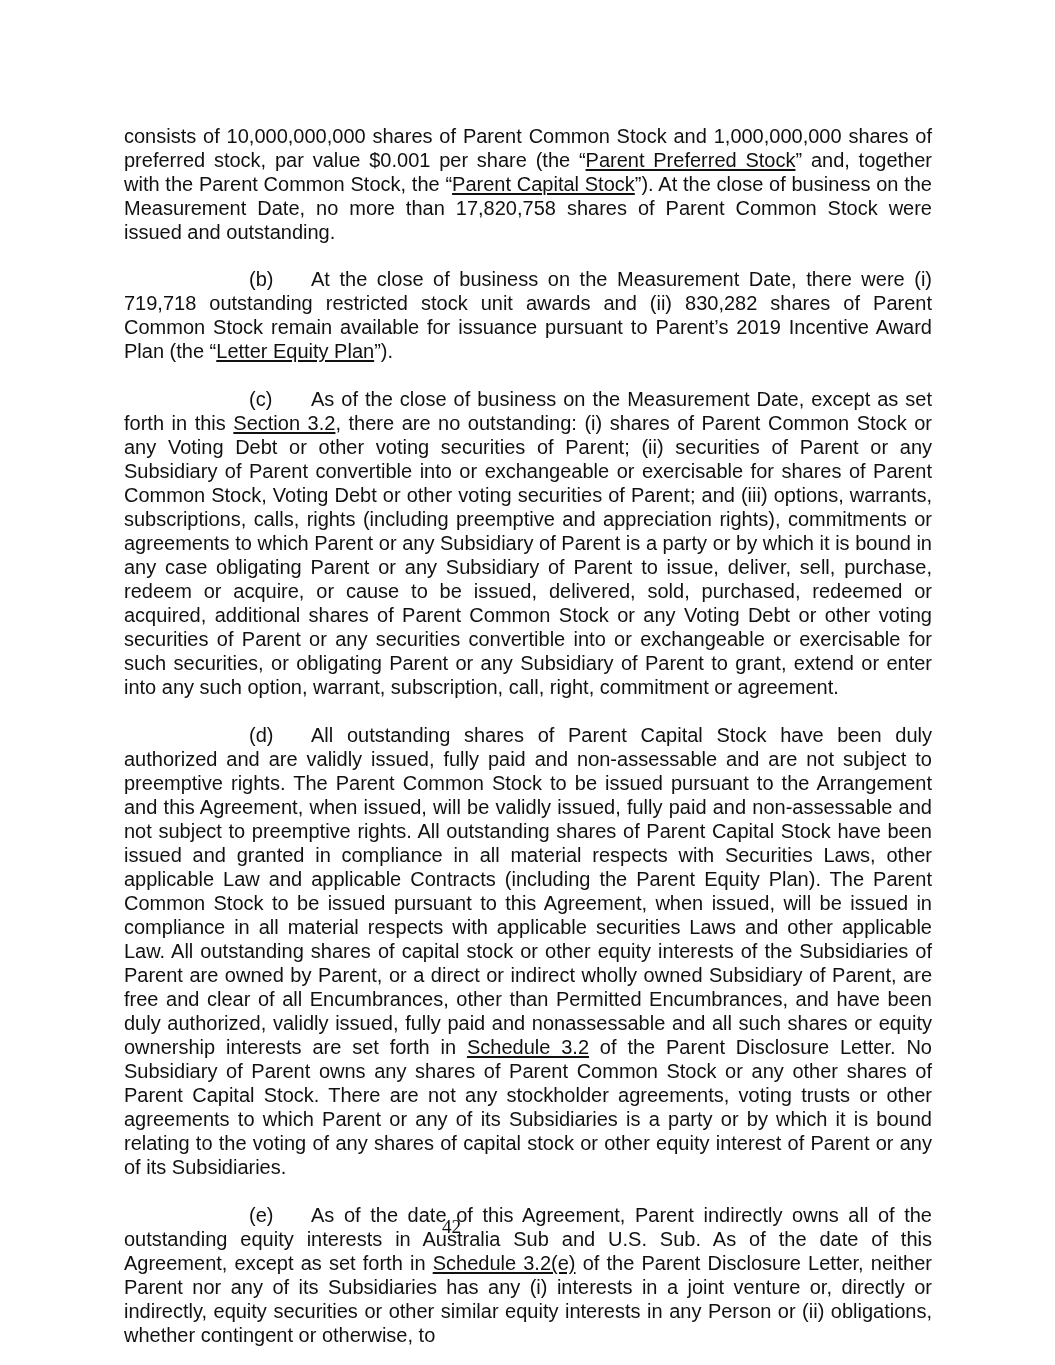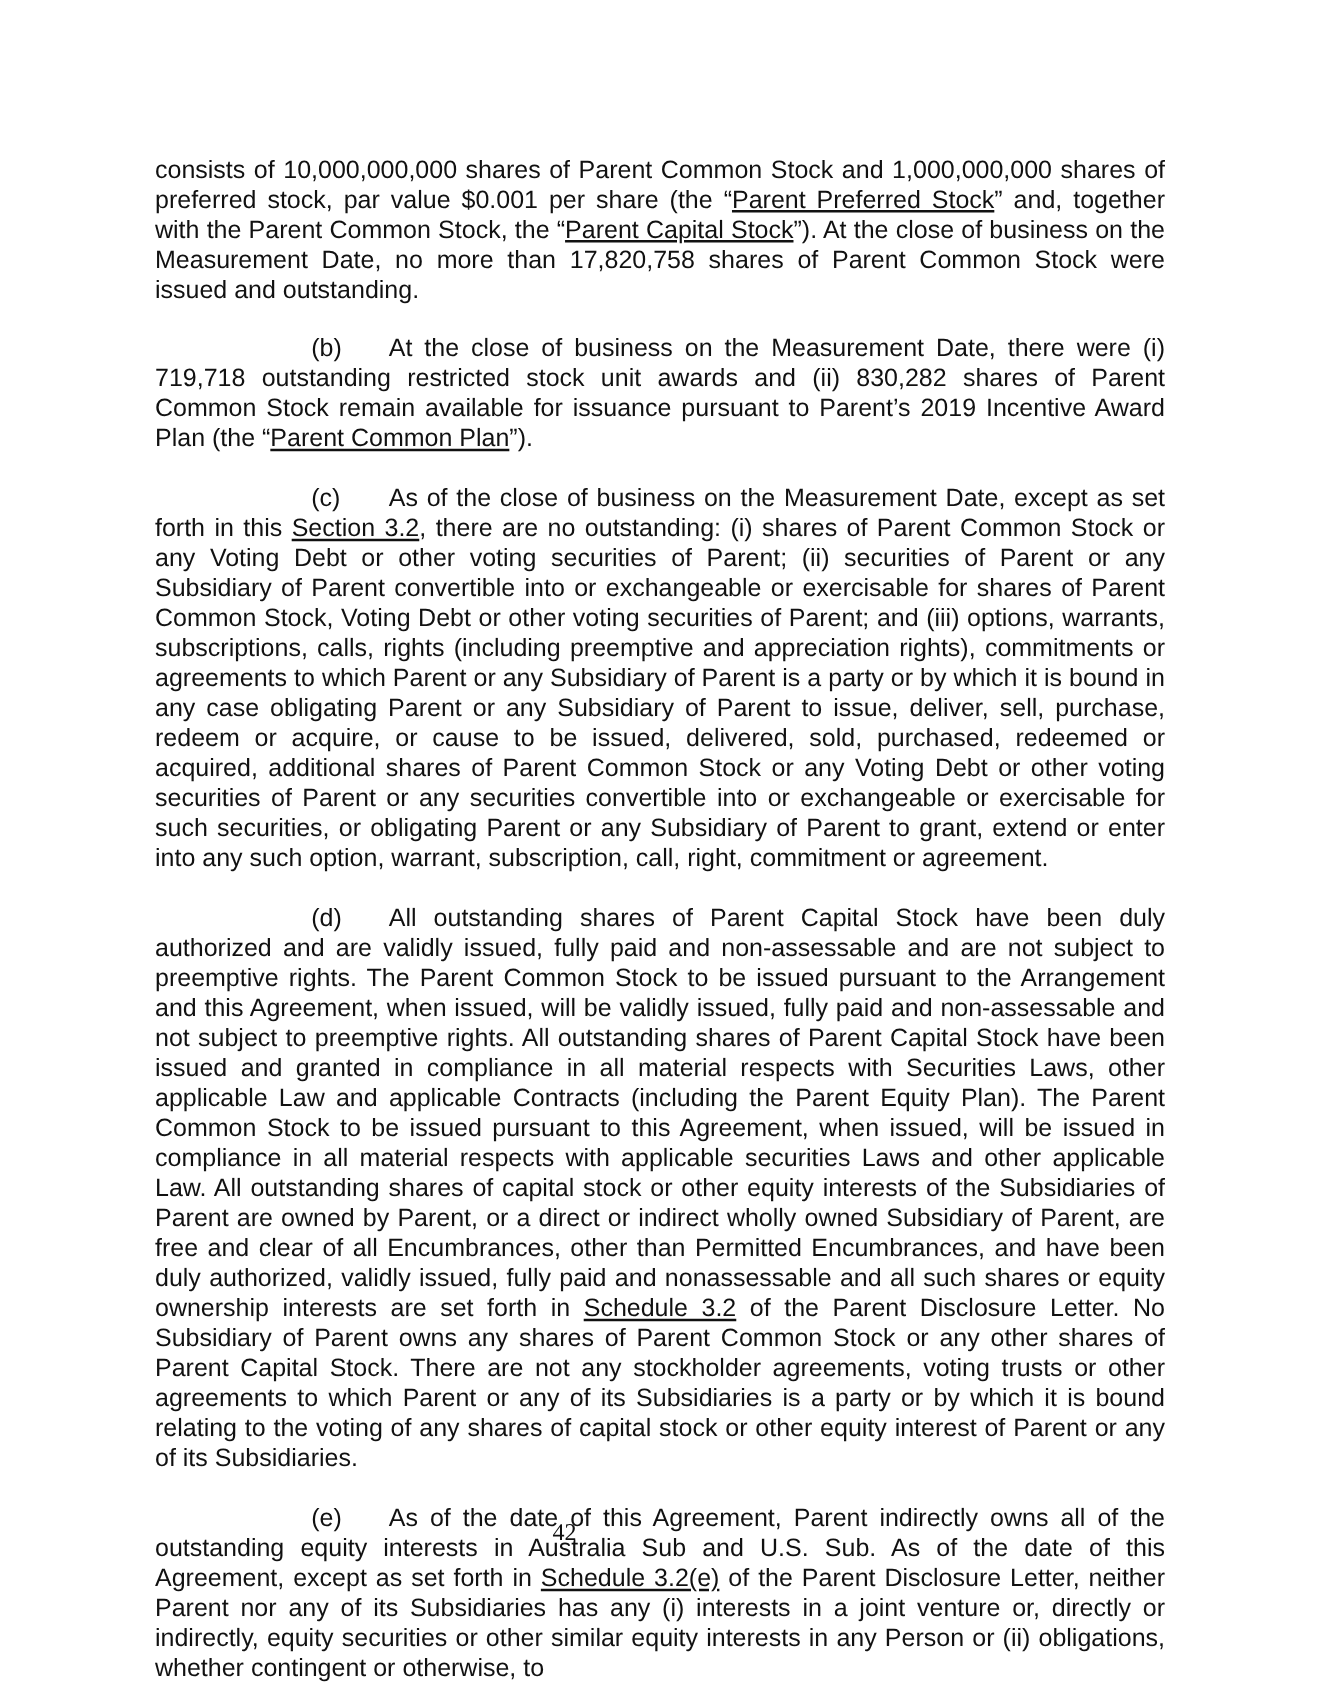--- a/index.html
+++ b/index.html
@@ -23,21 +23,21 @@
 </style>
 </head>
 <body>
 
 <div class="page">
   <p class="para first">
     <span>consists of 10,000,000,000 shares of Parent Common Stock and 1,000,000,000 shares of preferred stock, par value $0.001 per share (the “</span><span class="u">Parent Preferred Stock</span><span>” and, together with the Parent Common Stock, the “</span><span class="u">Parent Capital Stock</span><span>”). At the close of business on the Measurement Date, no more than 17,820,758 shares of Parent Common Stock were issued and outstanding.</span>
   </p>
 
   <p class="para">
-    <span class="label">(b)</span><span>At the close of business on the Measurement Date, there were (i) 719,718 outstanding restricted stock unit awards and (ii) 830,282 shares of Parent Common Stock remain available for issuance pursuant to Parent’s 2019 Incentive Award Plan (the “</span><span class="u">Parent Common Plan</span><span>”).</span>
+    <span class="label">(b)</span><span>At the close of business on the Measurement Date, there were (i) 719,718 outstanding restricted stock unit awards and (ii) 830,282 shares of Parent Common Stock remain available for issuance pursuant to Parent’s 2019 Incentive Award Plan (the “</span><span class="u">Letter Equity Plan</span><span>”).</span>
   </p>
 
   <p class="para">
     <span class="label">(c)</span><span>As of the close of business on the Measurement Date, except as set forth in this </span><span class="u">Section 3.2</span><span>, there are no outstanding: (i) shares of Parent Common Stock or any Voting Debt or other voting securities of Parent; (ii) securities of Parent or any Subsidiary of Parent convertible into or exchangeable or exercisable for shares of Parent Common Stock, Voting Debt or other voting securities of Parent; and (iii) options, warrants, subscriptions, calls, rights (including preemptive and appreciation rights), commitments or agreements to which Parent or any Subsidiary of Parent is a party or by which it is bound in any case obligating Parent or any Subsidiary of Parent to issue, deliver, sell, purchase, redeem or acquire, or cause to be issued, delivered, sold, purchased, redeemed or acquired, additional shares of Parent Common Stock or any Voting Debt or other voting securities of Parent or any securities convertible into or exchangeable or exercisable for such securities, or obligating Parent or any Subsidiary of Parent to grant, extend or enter into any such option, warrant, subscription, call, right, commitment or agreement.</span>
   </p>
 
   <p class="para">
     <span class="label">(d)</span><span>All outstanding shares of Parent Capital Stock have been duly authorized and are validly issued, fully paid and non-assessable and are not subject to preemptive rights. The Parent Common Stock to be issued pursuant to the Arrangement and this Agreement, when issued, will be validly issued, fully paid and non-assessable and not subject to preemptive rights. All outstanding shares of Parent Capital Stock have been issued and granted in compliance in all material respects with Securities Laws, other applicable Law and applicable Contracts (including the Parent Equity Plan). The Parent Common Stock to be issued pursuant to this Agreement, when issued, will be issued in compliance in all material respects with applicable securities Laws and other applicable Law. All outstanding shares of capital stock or other equity interests of the Subsidiaries of Parent are owned by Parent, or a direct or indirect wholly owned Subsidiary of Parent, are free and clear of all Encumbrances, other than Permitted Encumbrances, and have been duly authorized, validly issued, fully paid and nonassessable and all such shares or equity ownership interests are set forth in </span><span class="u">Schedule 3.2</span><span> of the Parent Disclosure Letter. No Subsidiary of Parent owns any shares of Parent Common Stock or any other shares of Parent Capital Stock. There are not any stockholder agreements, voting trusts or other agreements to which Parent or any of its Subsidiaries is a party or by which it is bound relating to the voting of any shares of capital stock or other equity interest of Parent or any of its Subsidiaries.</span>
   </p>
 

